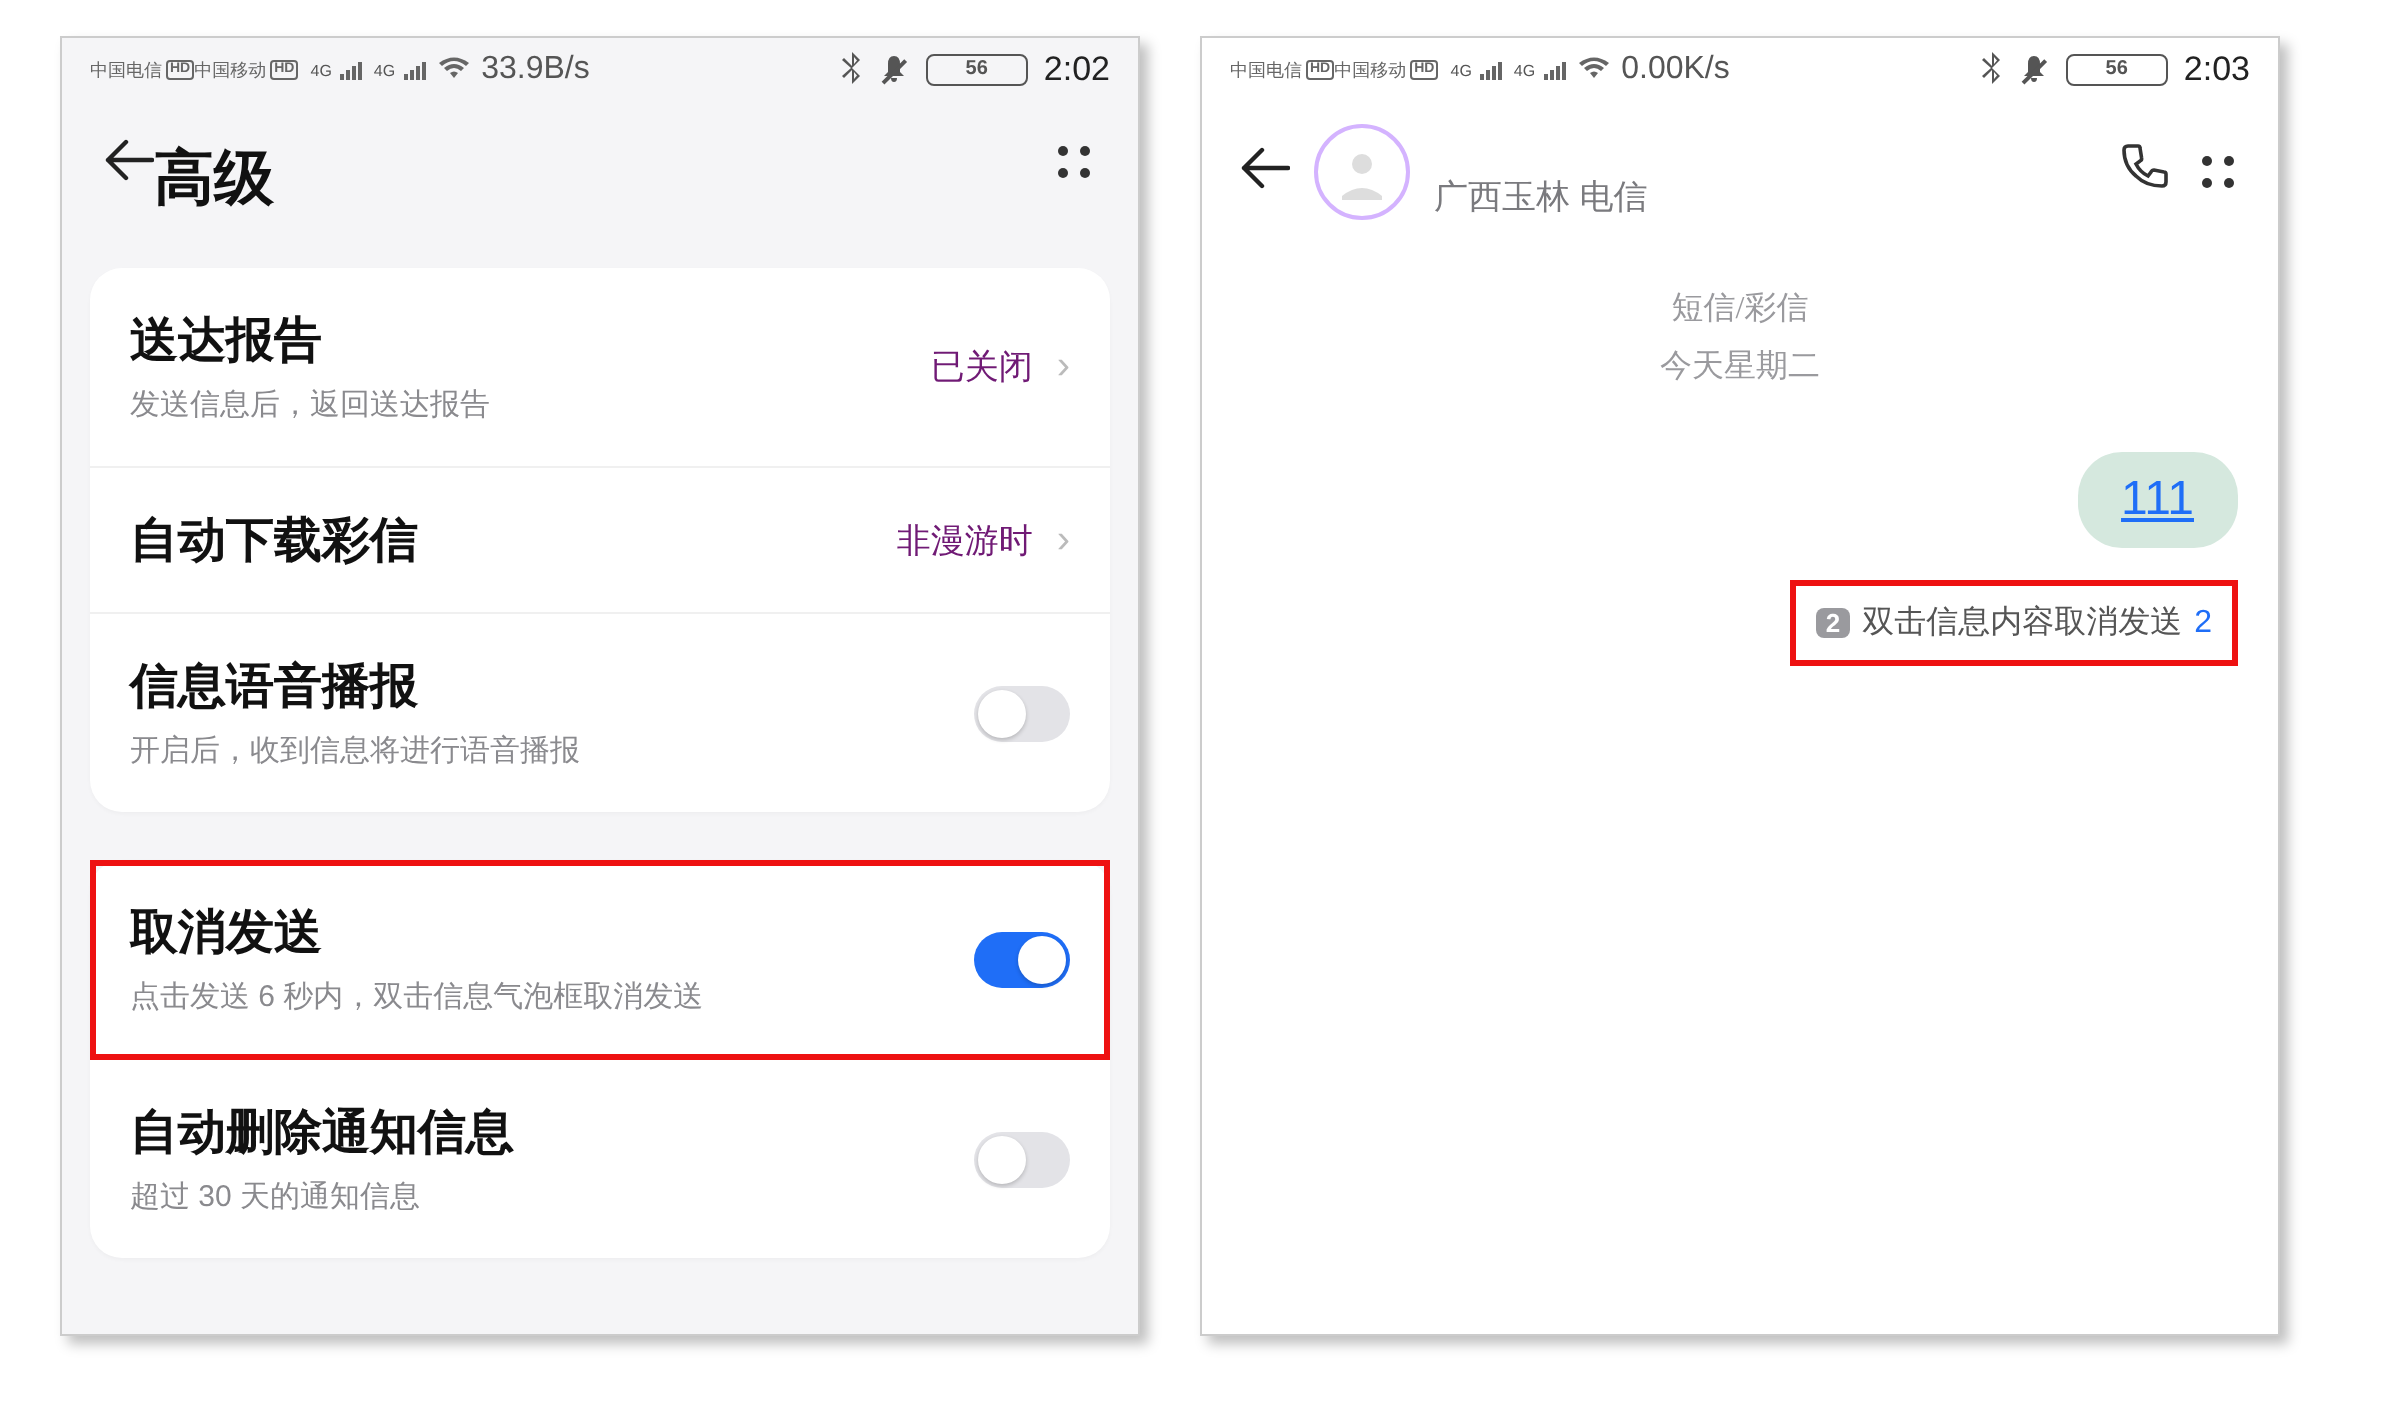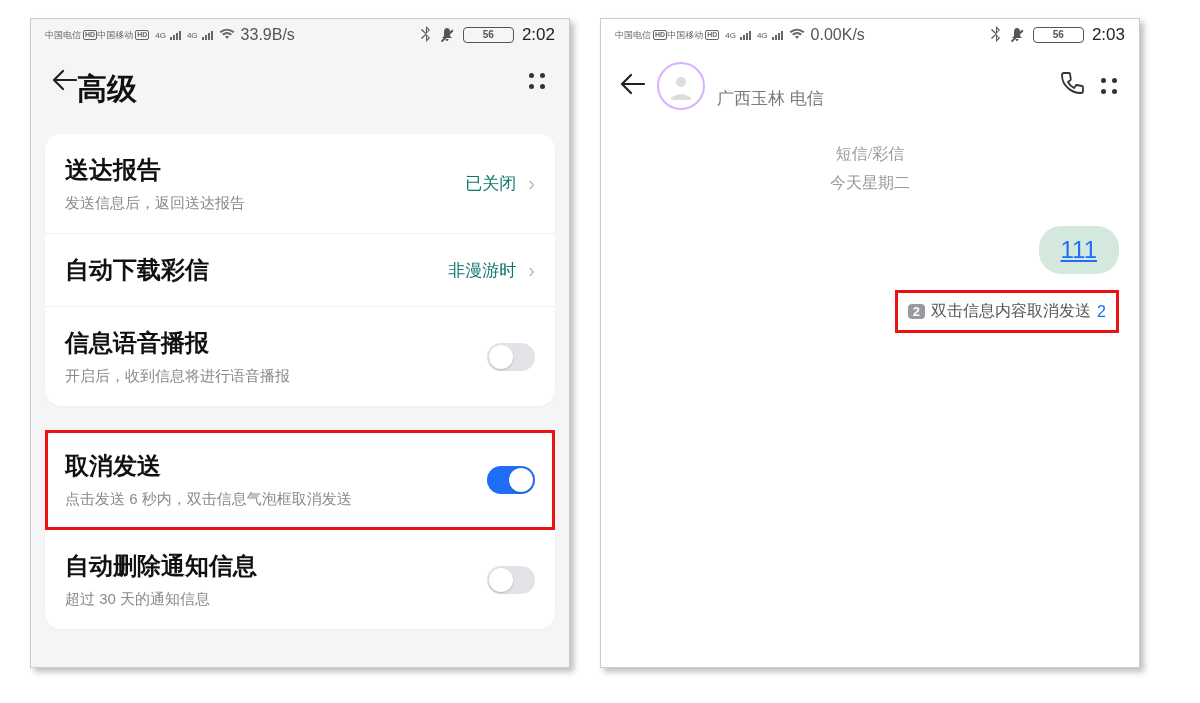--- a/index.html
+++ b/index.html
@@ -74,21 +74,21 @@
   }
   .row {
     display:flex; align-items:center; padding: 20px 20px; gap:12px;
     border-bottom: 1px solid #f0f0f0;
     position:relative;
   }
   .row:last-child { border-bottom: none; }
   .row-main { flex:1; min-width:0; }
   .row-title { font-size: 24px; font-weight:600; color:#111; }
   .row-sub { font-size: 15px; color:#8a8a8e; margin-top:6px; line-height:1.4;}
-  .row-val { font-size: 17px; color:#0f766e;text-align:right; }
+  .row-val { font-size: 17px; color:#701a75;text-align:right; }
   .chevron { font-size: 20px; color:#bbb; }
   .toggle {
     width:48px; height:28px; border-radius:14px; background:#e3e3e7; position:relative;
   }
   .toggle .knob {
     width:24px; height:24px; background:#fff; border-radius:50%;
     position:absolute; top:2px; left:2px; box-shadow:0 1px 2px rgba(0,0,0,0.2);
   }
   .toggle.on { background:#1f6ef7; }
   .toggle.on .knob { left:22px; }

